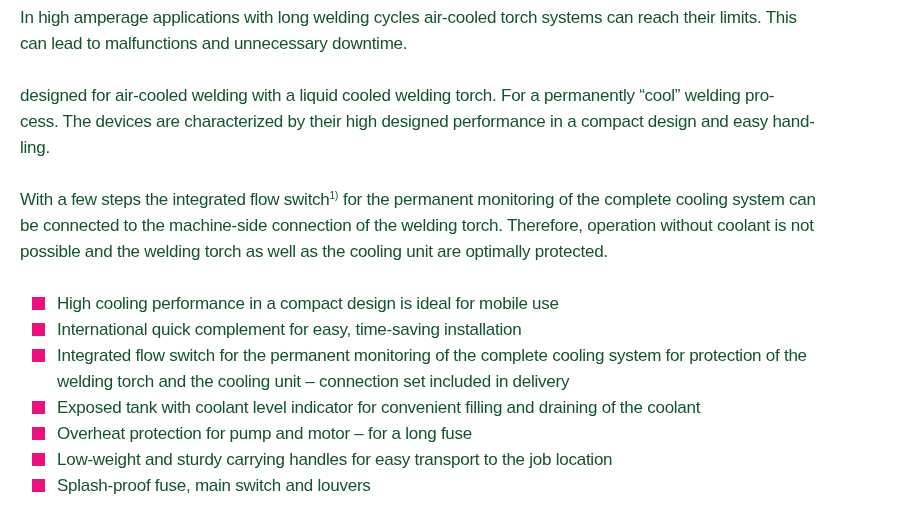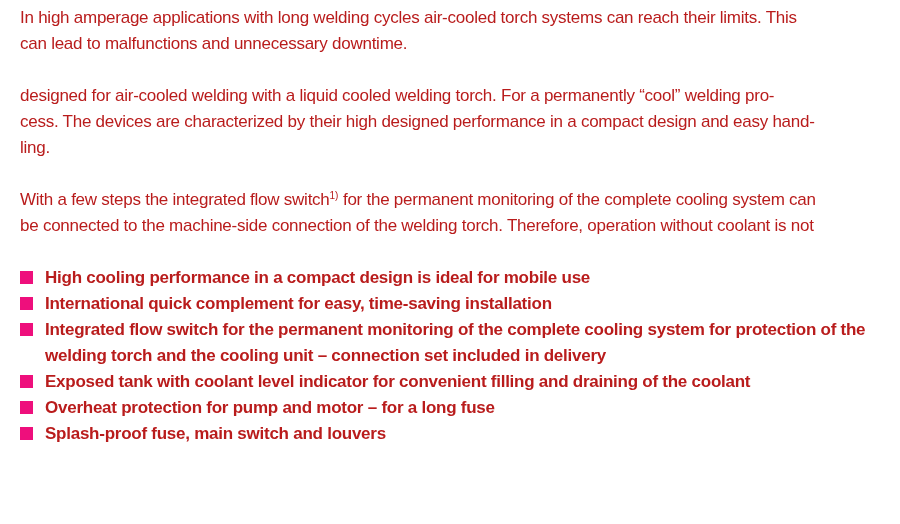--- a/index.html
+++ b/index.html
@@ -6,44 +6,43 @@
     margin: 0;
     padding: 0;
     background: #ffffff;
   }
   .page {
     width: 900px;
     height: 524px;
     box-sizing: border-box;
     padding: 5px 18px 0 20px;
     background: #ffffff;
-    color: #b91c1c;
+    color: #14532d;
     font-family: "Liberation Sans", sans-serif;
     font-size: 17px;
     line-height: 26px;
     letter-spacing: -0.25px;
     overflow: hidden;
   }
   .para {
     margin: 0 0 26px 0;
   }
   .line {
     white-space: nowrap;
   }
   sup.fn {
     font-size: 10px;
     line-height: 0;
     vertical-align: 6px;
     letter-spacing: 0;
   }
   ul.bullets {
     list-style: none;
-    margin: 0;
+    margin: 12px;
     padding: 0;
-    font-weight: bold;
   }
   ul.bullets li {
     display: flex;
     align-items: flex-start;
   }
   .sq {
     flex: 0 0 auto;
     width: 13px;
     height: 13px;
     margin-top: 6px;
@@ -66,20 +65,21 @@
 
   <div class="para">
     <div class="line">designed for air-cooled welding with a liquid cooled welding torch. For a permanently “cool” welding pro-</div>
     <div class="line">cess. The devices are characterized by their high designed performance in a compact design and easy hand-</div>
     <div class="line">ling.</div>
   </div>
 
   <div class="para">
     <div class="line"><span>With a few steps the integrated flow switch</span><sup class="fn">1)</sup><span> for the permanent monitoring of the complete cooling system can</span></div>
     <div class="line">be connected to the machine-side connection of the welding torch. Therefore, operation without coolant is not</div>
+    <div class="line">possible and the welding torch as well as the cooling unit are optimally protected.</div>
   </div>
 
   <ul class="bullets">
     <li>
       <span class="sq" style="background: rgb(238, 15, 124);"></span>
       <div class="bt">
         <div class="line">High cooling performance in a compact design is ideal for mobile use</div>
       </div>
     </li>
     <li>
@@ -103,18 +103,24 @@
     </li>
     <li>
       <span class="sq" style="background: rgb(238, 15, 124);"></span>
       <div class="bt">
         <div class="line">Overheat protection for pump and motor – for a long fuse</div>
       </div>
     </li>
     <li>
       <span class="sq" style="background: rgb(238, 15, 124);"></span>
       <div class="bt">
+        <div class="line">Low-weight and sturdy carrying handles for easy transport to the job location</div>
+      </div>
+    </li>
+    <li>
+      <span class="sq" style="background: rgb(238, 15, 124);"></span>
+      <div class="bt">
         <div class="line">Splash-proof fuse, main switch and louvers</div>
       </div>
     </li>
   </ul>
 
 </div>
 
 </body></html>

